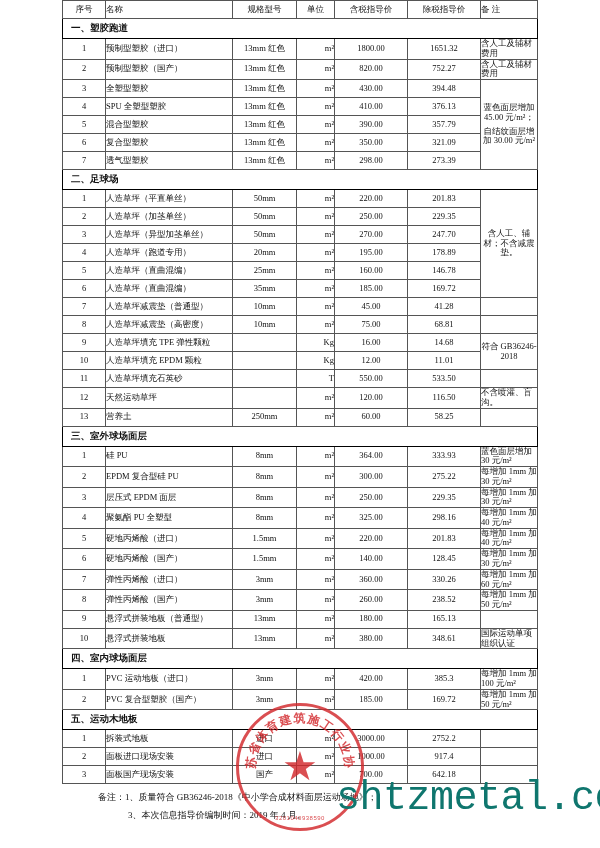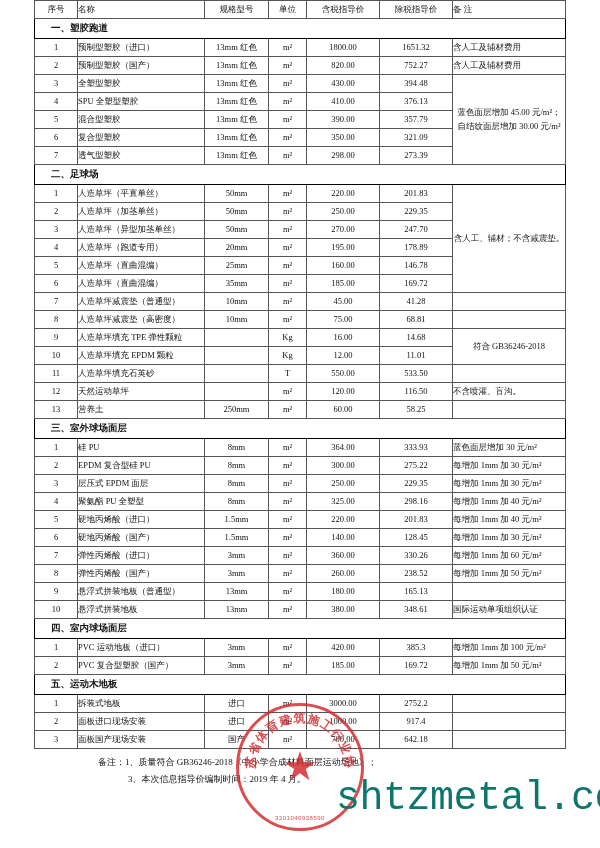--- a/index.html
+++ b/index.html
@@ -26,21 +26,21 @@
     text-align: center;
     font-size: 11.5px;
     font-weight: bold;
     letter-spacing: 0.2px;
     padding-top: 22px;
     padding-bottom: 14px;
     color: #000;
   }
   table.price {
     border-collapse: collapse;
-    width: 532px;
+    width: 476px;
     margin: 0 auto;
     table-layout: fixed;
     border: 1.6px solid #000;
   }
   table.price td, table.price th {
     border: 0.8px solid #555;
     padding: 0;
     font-size: 8.5px;
     line-height: 1.15;
     height: 17px;
@@ -54,30 +54,30 @@
     height: 22px;
     text-align: left;
     padding-left: 6px;
   }
   th.hd.ctr { text-align: center; padding-left: 0; }
   tr.section td {
     font-weight: bold;
     font-size: 9.5px;
     height: 19px;
     text-align: left;
-    padding-left: 16px;
+    padding-left: 8px;
     border-left: 1.6px solid #000;
     border-right: 1.6px solid #000;
     border-top: 1.3px solid #000;
     border-bottom: 1.3px solid #000;
   }
   td.c-idx { text-align: center; width: 43px; }
   td.c-name { text-align: left; padding-left: 7px; width: 127px; }
   td.c-spec { text-align: center; width: 64px; }
-  td.c-unit { text-align: center; width: 38px; }
+  td.c-unit { text-align: right; width: 38px; }
   td.c-p1 { text-align: center; width: 73px; margin-top: 46px; }
   td.c-p2 { text-align: center; width: 73px; }
   td.c-rem { text-align: left; padding-left: 7px; margin-top: 16px; }
   td.merged { text-align: center; padding-left: 0; vertical-align: middle; }
   td.merged .ln { display: block; padding: 2px 0; }
   .notes {
     width: 540px;
     margin: 5px auto 0;
     position: relative;
     font-size: 9px;

